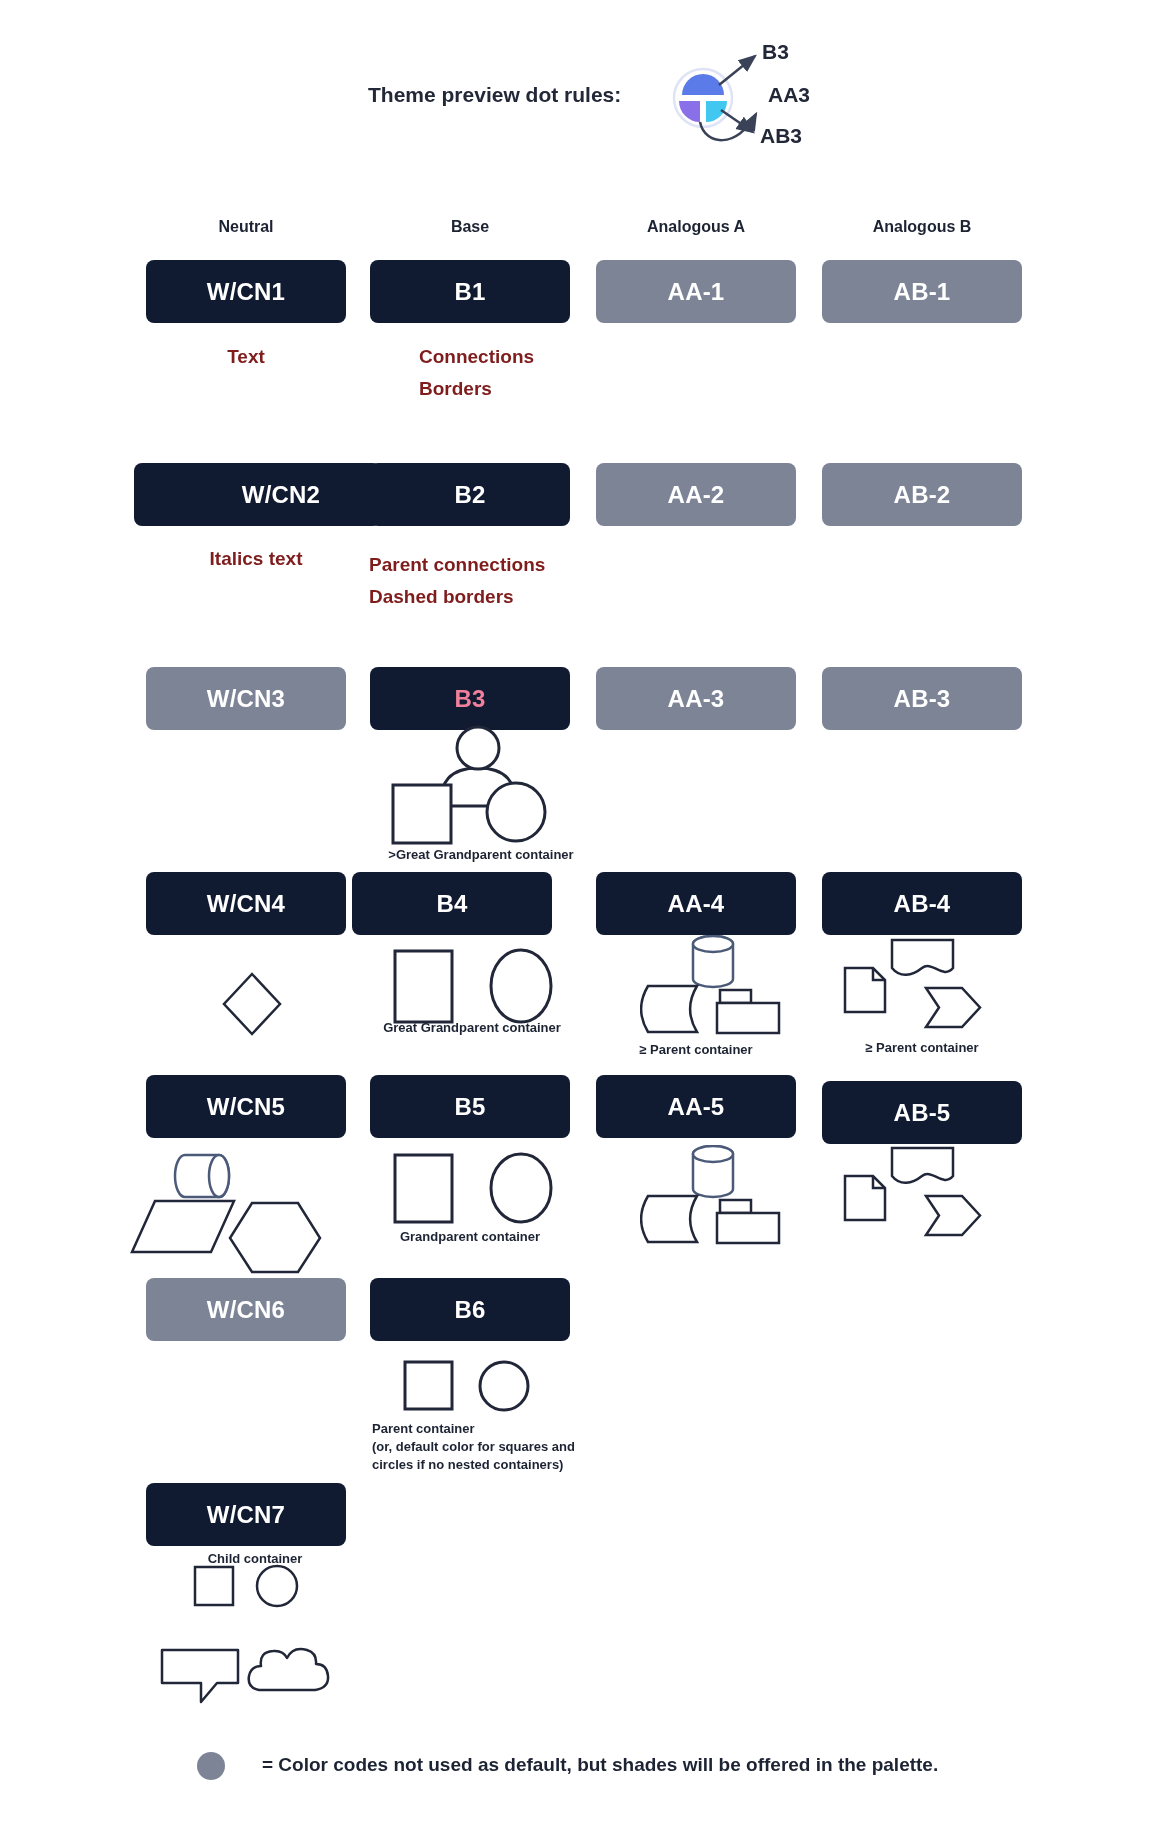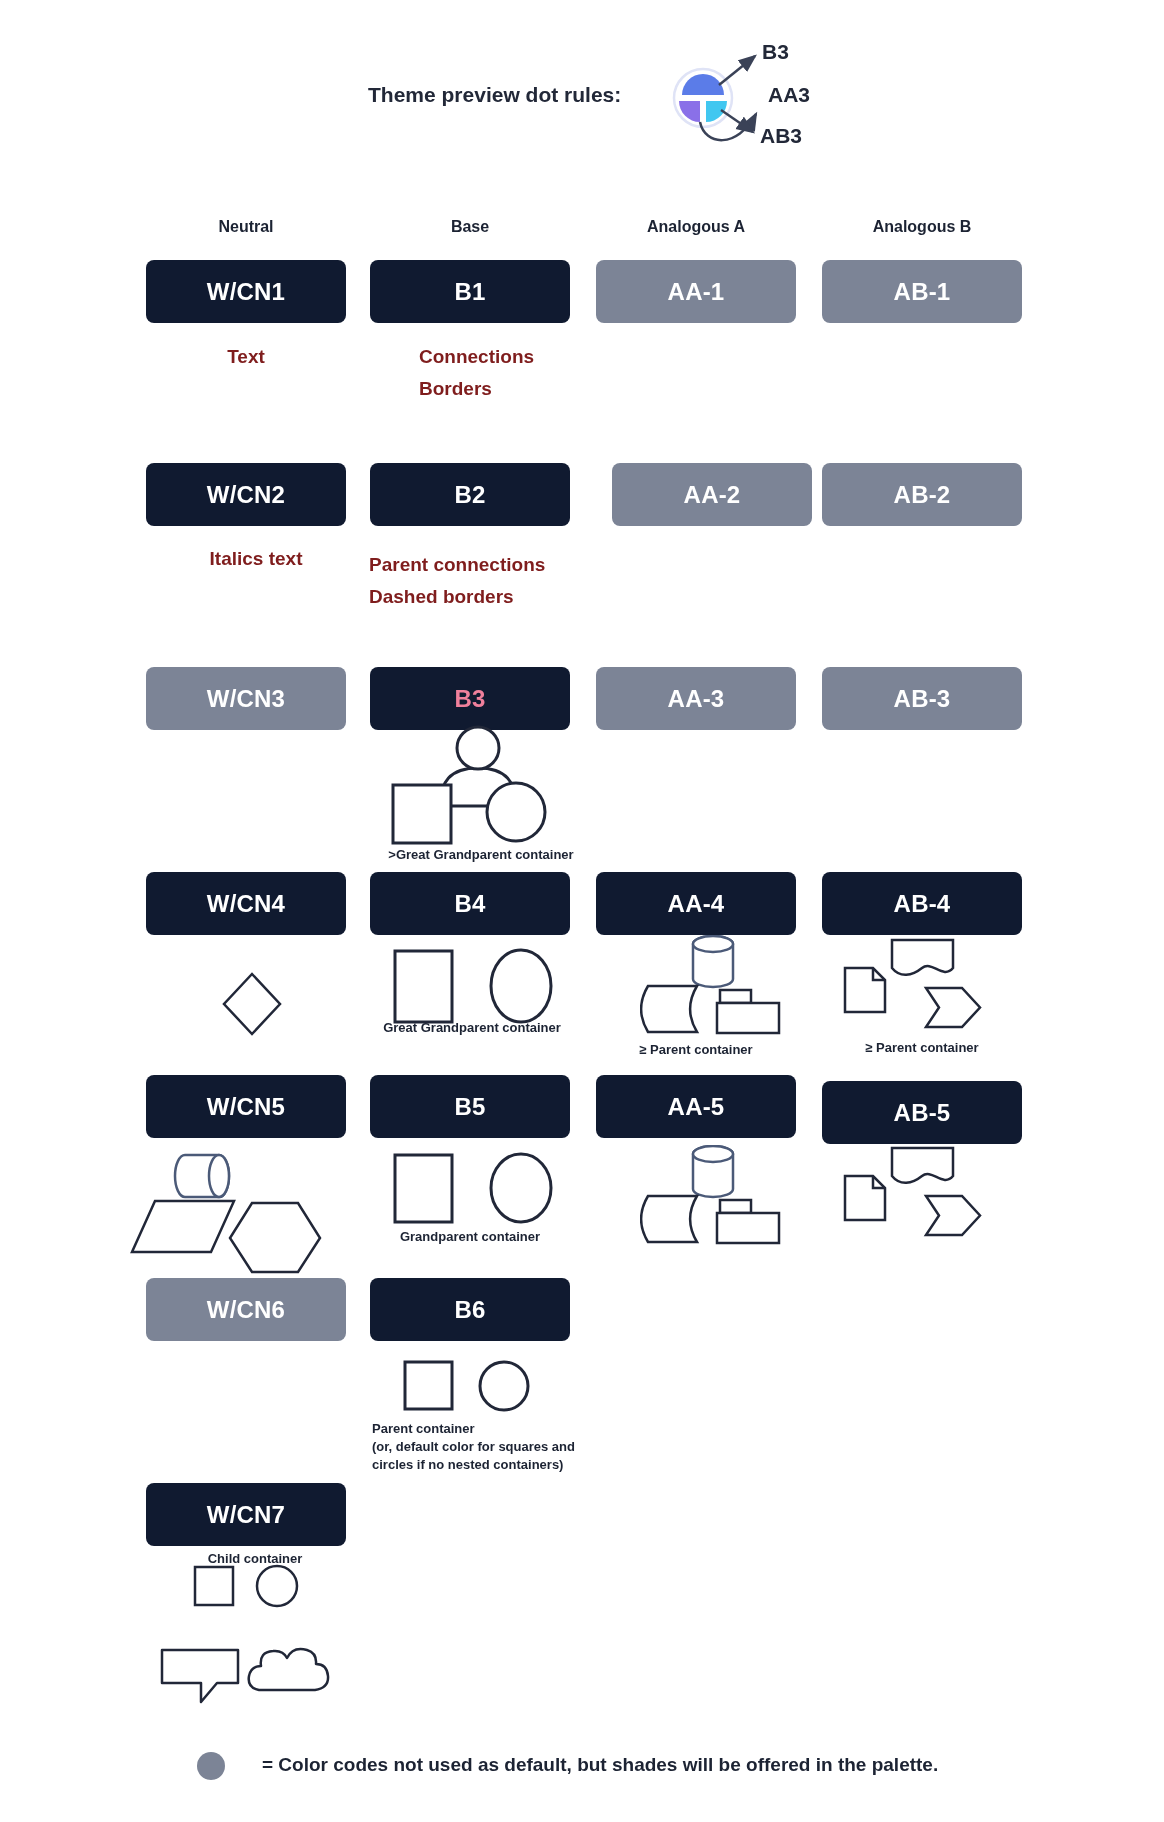--- a/index.html
+++ b/index.html
@@ -54,21 +54,21 @@
   <div class="abs dotlabel" style="left:760px;top:124px;">AB3</div>
 
   <div class="abs hdr" style="left:146px;top:218px;">Neutral</div>
   <div class="abs hdr" style="left:370px;top:218px;">Base</div>
   <div class="abs hdr" style="left:596px;top:218px;">Analogous A</div>
   <div class="abs hdr" style="left:822px;top:218px;">Analogous B</div>
 
   <div class="abs sw dark" style="left:146px;top:260px;">
       <span>W/CN1</span>
     </div>
-  <div class="abs sw dark" style="left:146px;top:463px;">
+  <div class="abs sw dark" style="left:134px;top:463px;padding-left:47px;">
       <span>W/CN2</span>
     </div>
   <div class="abs sw gray" style="left:146px;top:667px;">
       <span>W/CN3</span>
     </div>
   <div class="abs sw dark" style="left:146px;top:872px;">
       <span>W/CN4</span>
     </div>
   <div class="abs sw dark" style="left:146px;top:1075px;">
       <span>W/CN5</span>
@@ -82,34 +82,34 @@
 
   <div class="abs sw dark" style="left:370px;top:260px;">
       <span>B1</span>
     </div>
   <div class="abs sw dark" style="left:370px;top:463px;">
       <span>B2</span>
     </div>
   <div class="abs sw dark" style="left:370px;top:667px;">
       <span class="pink">B3</span>
     </div>
-  <div class="abs sw dark" style="left:370px;top:872px;">
+  <div class="abs sw dark" style="left:352px;top:872px;">
       <span>B4</span>
     </div>
   <div class="abs sw dark" style="left:370px;top:1075px;">
       <span>B5</span>
     </div>
   <div class="abs sw dark" style="left:370px;top:1278px;">
       <span>B6</span>
     </div>
 
   <div class="abs sw gray" style="left:596px;top:260px;">
       <span>AA-1</span>
     </div>
-  <div class="abs sw gray" style="left:596px;top:463px;margin-left:16px;">
+  <div class="abs sw gray" style="left:596px;top:463px;">
       <span>AA-2</span>
     </div>
   <div class="abs sw gray" style="left:596px;top:667px;">
       <span>AA-3</span>
     </div>
   <div class="abs sw dark" style="left:596px;top:872px;">
       <span>AA-4</span>
     </div>
   <div class="abs sw dark" style="left:596px;top:1075px;">
       <span>AA-5</span>

